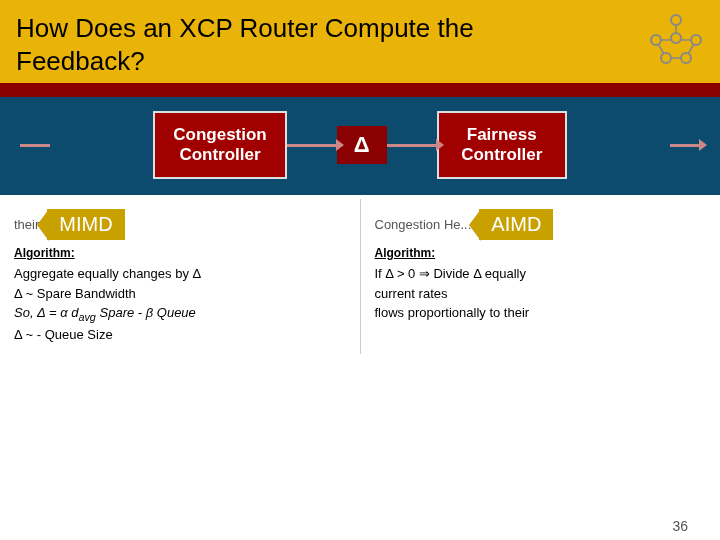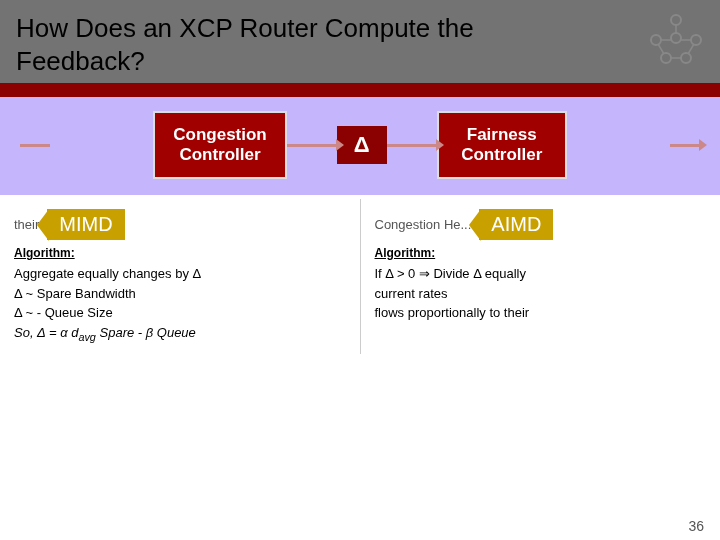--- a/index.html
+++ b/index.html
@@ -8,21 +8,21 @@
       height: 540px;
       background: #fff;
       font-family: Arial, sans-serif;
       overflow: hidden;
       position: relative;
     }
 
     
     .title-area {
       padding: 12px 32px 6px 16px;
-      background: #737373;
+      background: #eab308;
     }
     .title-text {
       font-size: 26px;
       font-weight: normal;
       color: #000;
       line-height: 1.25;
     }
 
     
     .network-icon {
@@ -35,21 +35,21 @@
 
     
     .banner {
       background: #8B0000;
       height: 14px;
       width: 100%;
     }
 
     
     .main-content {
-      background: #c4b5fd;
+      background: #0c4a6e;
       padding: 14px 20px 10px 20px;
       display: flex;
       flex-direction: column;
       align-items: center;
     }
 
     .controller-box {
       background: #a00000;
       border: 2px solid #ddd;
       color: #fff;
@@ -143,21 +143,21 @@
     .algo-text {
       font-size: 13px;
       color: #000;
       line-height: 1.5;
     }
 
     
     .page-num {
       position: absolute;
       bottom: 6px;
-      right: 16px;
+      right: 32px;
       font-size: 14px;
       color: #555;
     }
 
     
     .top-bar {
       display: flex;
       align-items: center;
       width: 100%;
       margin-bottom: 6px;
@@ -278,22 +278,22 @@
 
   <div class="col-left">
     <div class="badge-container">
       <span class="col-sublabel">their</span>
       <span class="badge badge-mimd">MIMD</span>
     </div>
     <div class="algorithm-label">Algorithm:</div>
     <div class="algo-text">
       <div>Aggregate equally changes by Δ</div>
       <div>Δ ~ Spare Bandwidth</div>
+      <div style="font-style:italic;">So, Δ = α d<sub>avg</sub> Spare - β Queue</div>
       <div>Δ ~ - Queue Size</div>
-      <div style="font-style:italic;">So, Δ = α d<sub>avg</sub> Spare - β Queue</div>
     </div>
   </div>
 
   <div class="col-right">
     <div class="badge-container">
       <span class="col-sublabel">Congestion He...</span>
       <span class="badge badge-aimd">AIMD</span>
     </div>
     <div class="algorithm-label">Algorithm:</div>
     <div class="algo-text">

